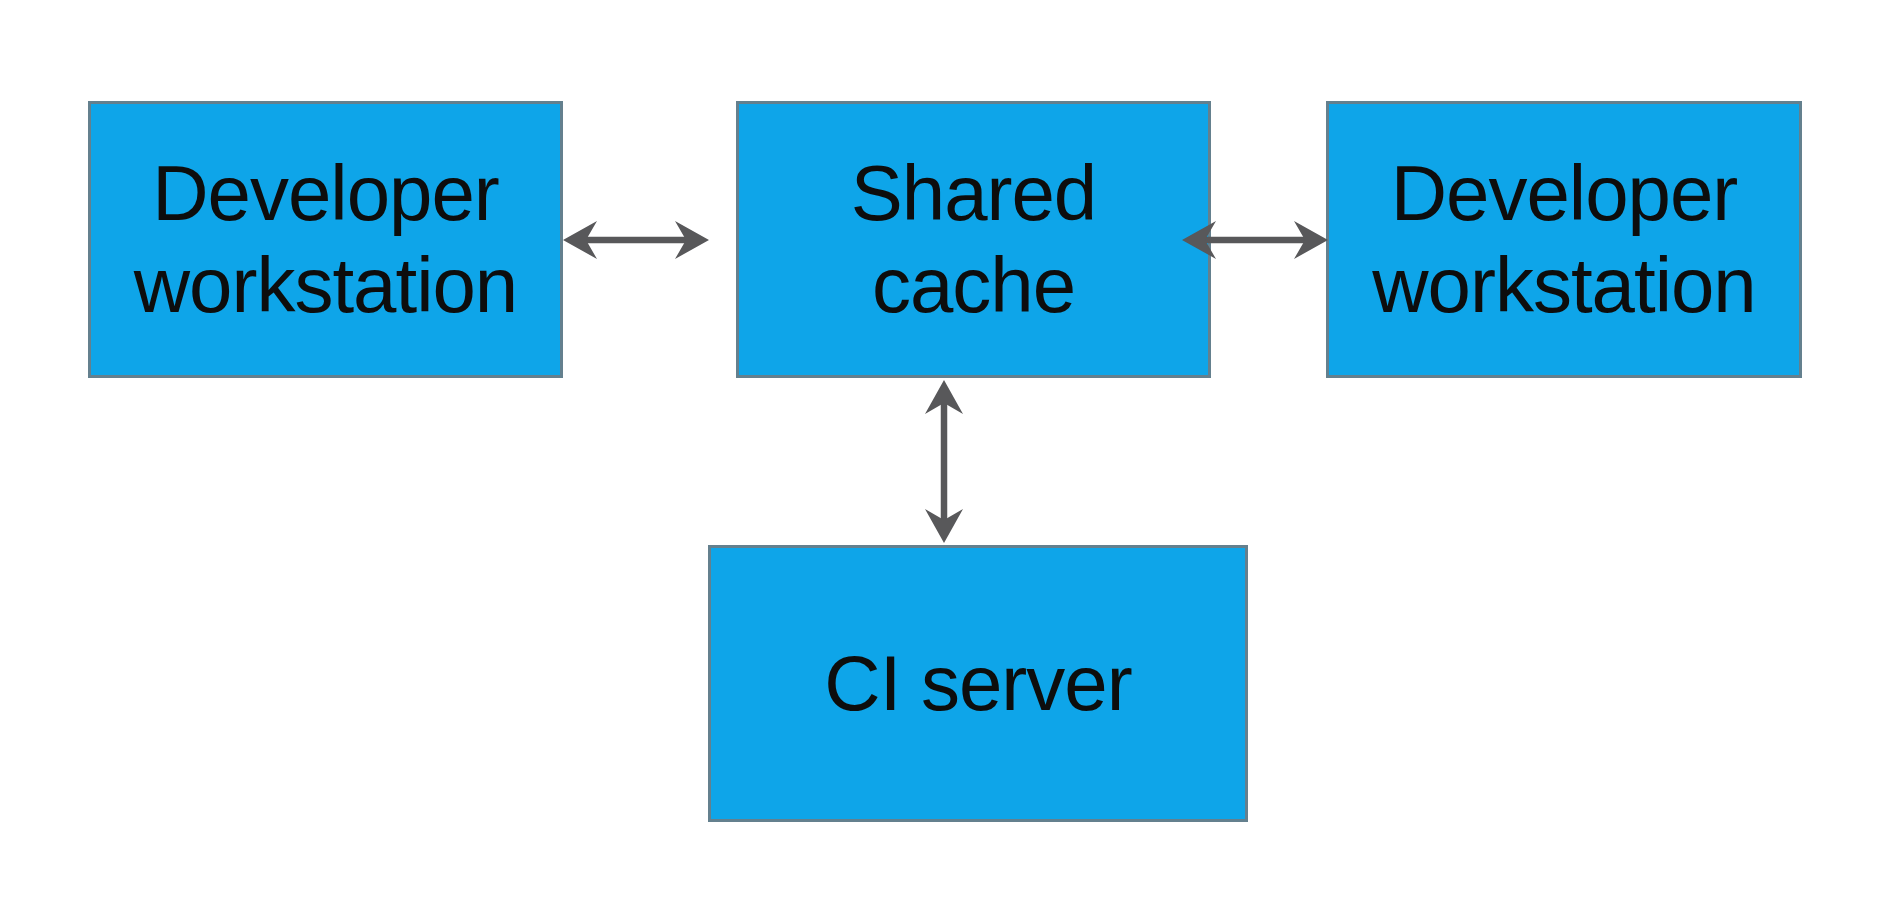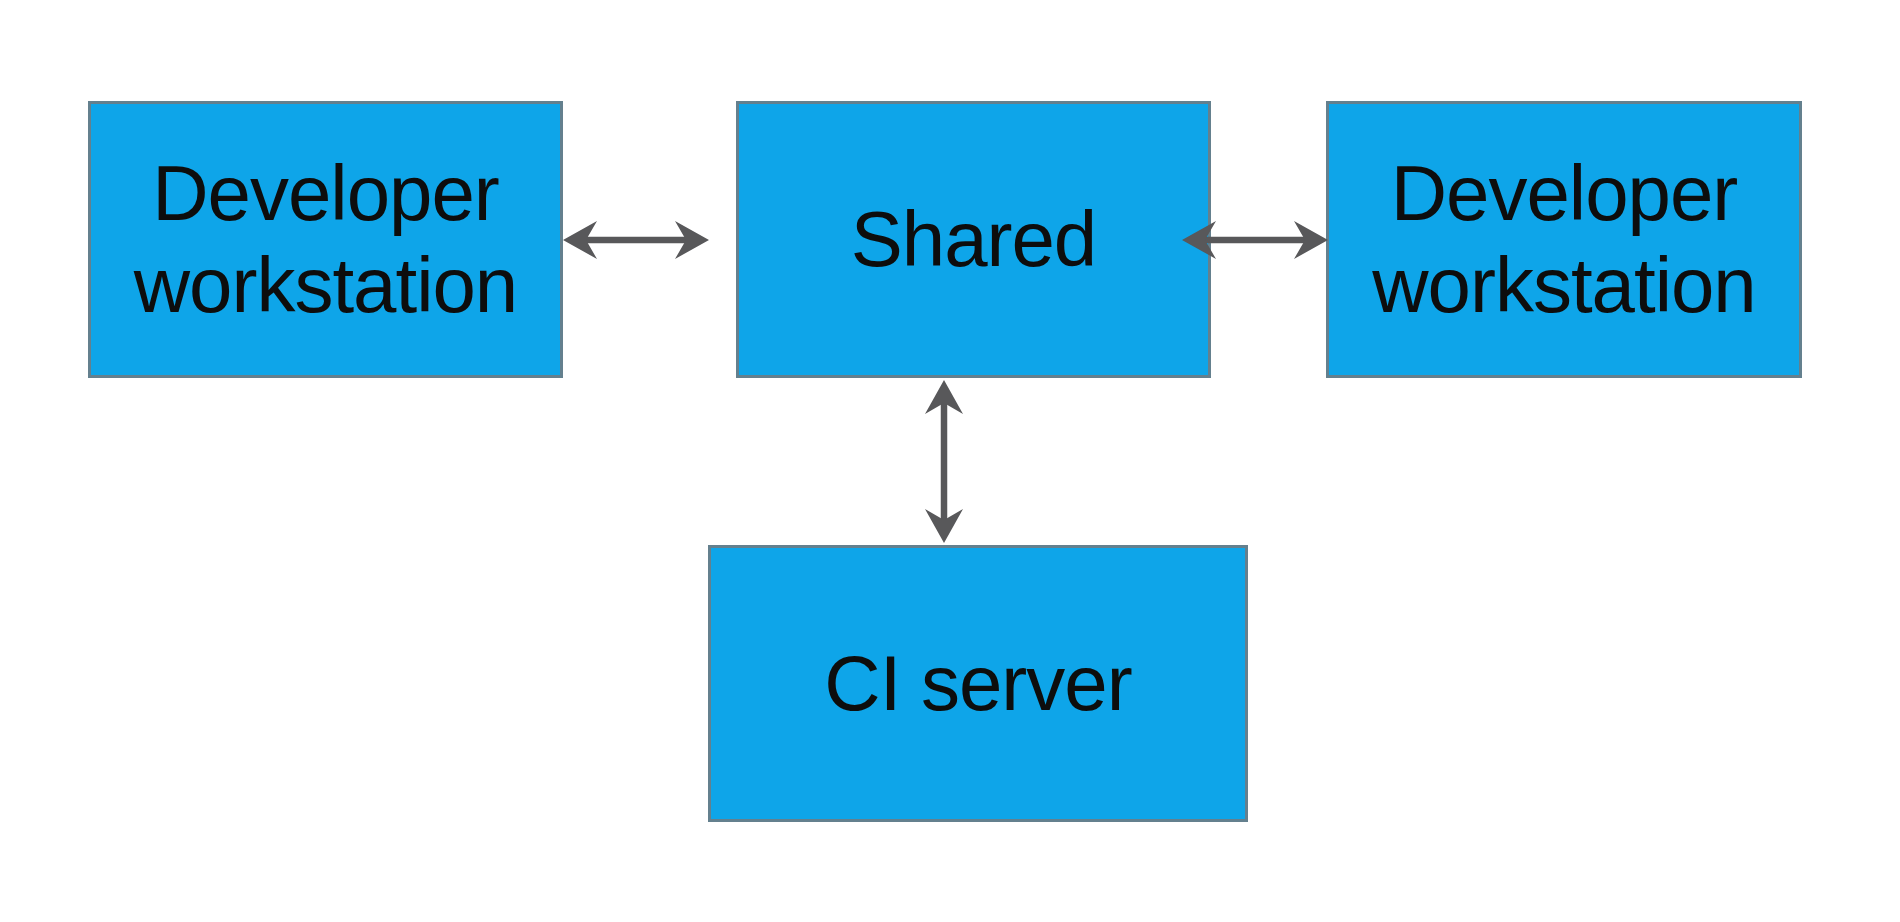--- a/index.html
+++ b/index.html
@@ -56,20 +56,21 @@
   <div class="node" id="node-dev-left">
     <div class="node-label">
       <span class="line">Developer</span>
       <span class="line">workstation</span>
     </div>
   </div>
 
   <div class="node" id="node-cache">
     <div class="node-label">
       <span class="line">Shared</span>
+      <span class="line">cache</span>
     </div>
   </div>
 
   <div class="node" id="node-dev-right">
     <div class="node-label">
       <span class="line">Developer</span>
       <span class="line">workstation</span>
     </div>
   </div>
 

